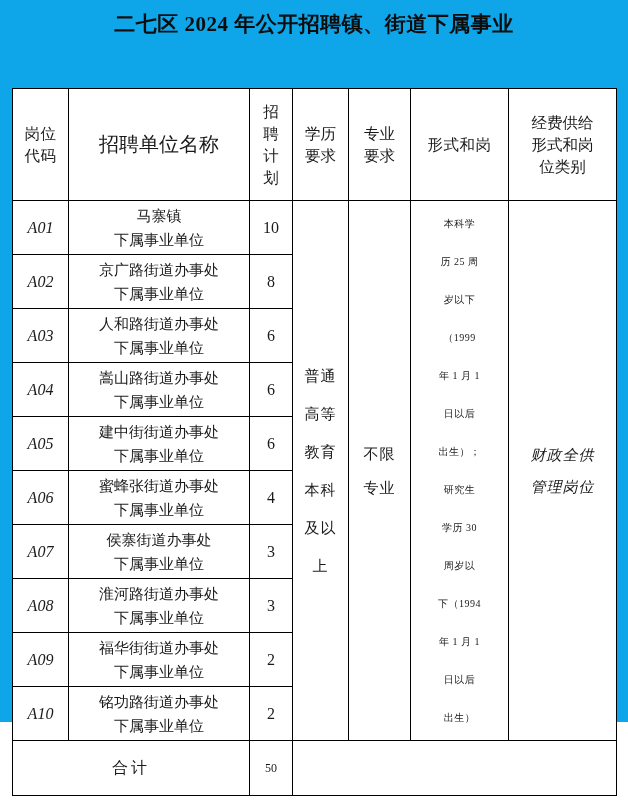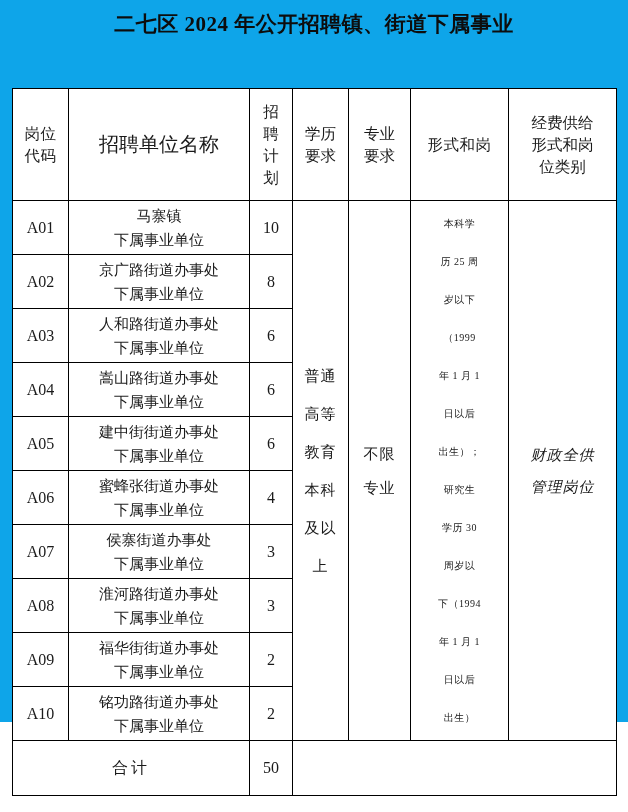--- a/index.html
+++ b/index.html
@@ -80,20 +80,21 @@
   }
   .h-vert span { display: block; }
 
   
   tr.data td { height: 53px; }
   .code-cell {
     font-size: 16px;
     font-family: "Liberation Serif", serif;
     padding-top: 12px;
     vertical-align: middle;
+    font-style: italic;
   }
   .unit-cell {
     font-size: 15px;
     line-height: 24px;
     padding: 2px 0;
   }
   .unit-cell .l1, .unit-cell .l2 { display: block; }
   .plan-cell {
     font-size: 16px;
     padding-top: 10px;
@@ -128,21 +129,21 @@
     font-style: italic;
   }
   .fund-cell .ln { display: block; }
 
   
   tr.total td { height: 54px; }
   .total-label {
     font-size: 16px;
     letter-spacing: 3px;
   }
-  .total-value { font-size: 16px; }
+  .total-value { font-size: 12px; }
   .total-blank { }
 </style>
 </head>
 <body>
 
 <div class="page">
 
   <div class="title">
     <span class="title-line">二七区 2024 年公开招聘镇、街道下属事业</span>
   </div>

